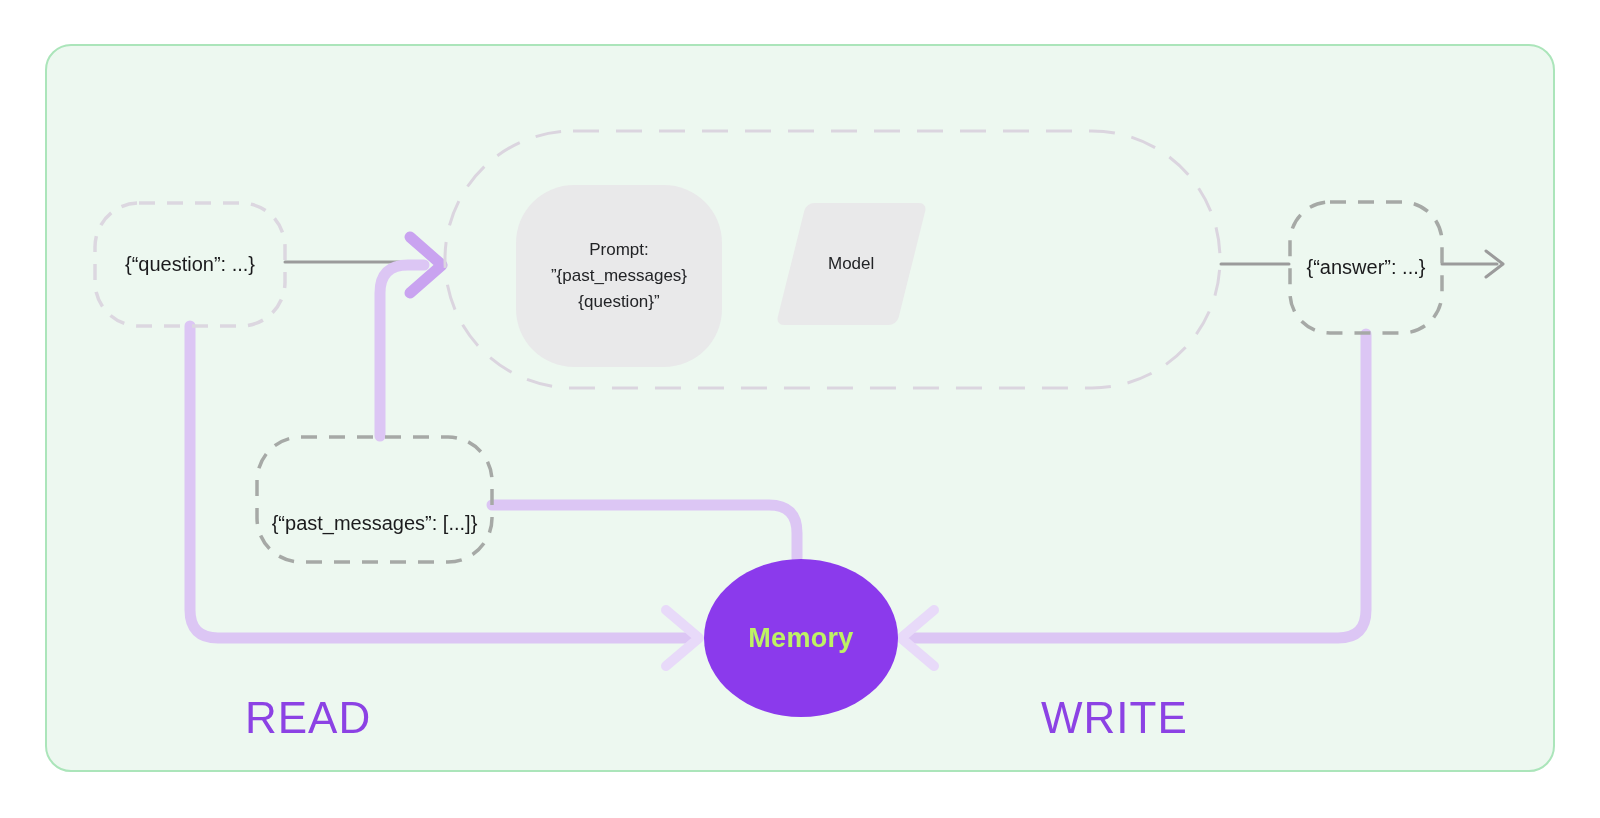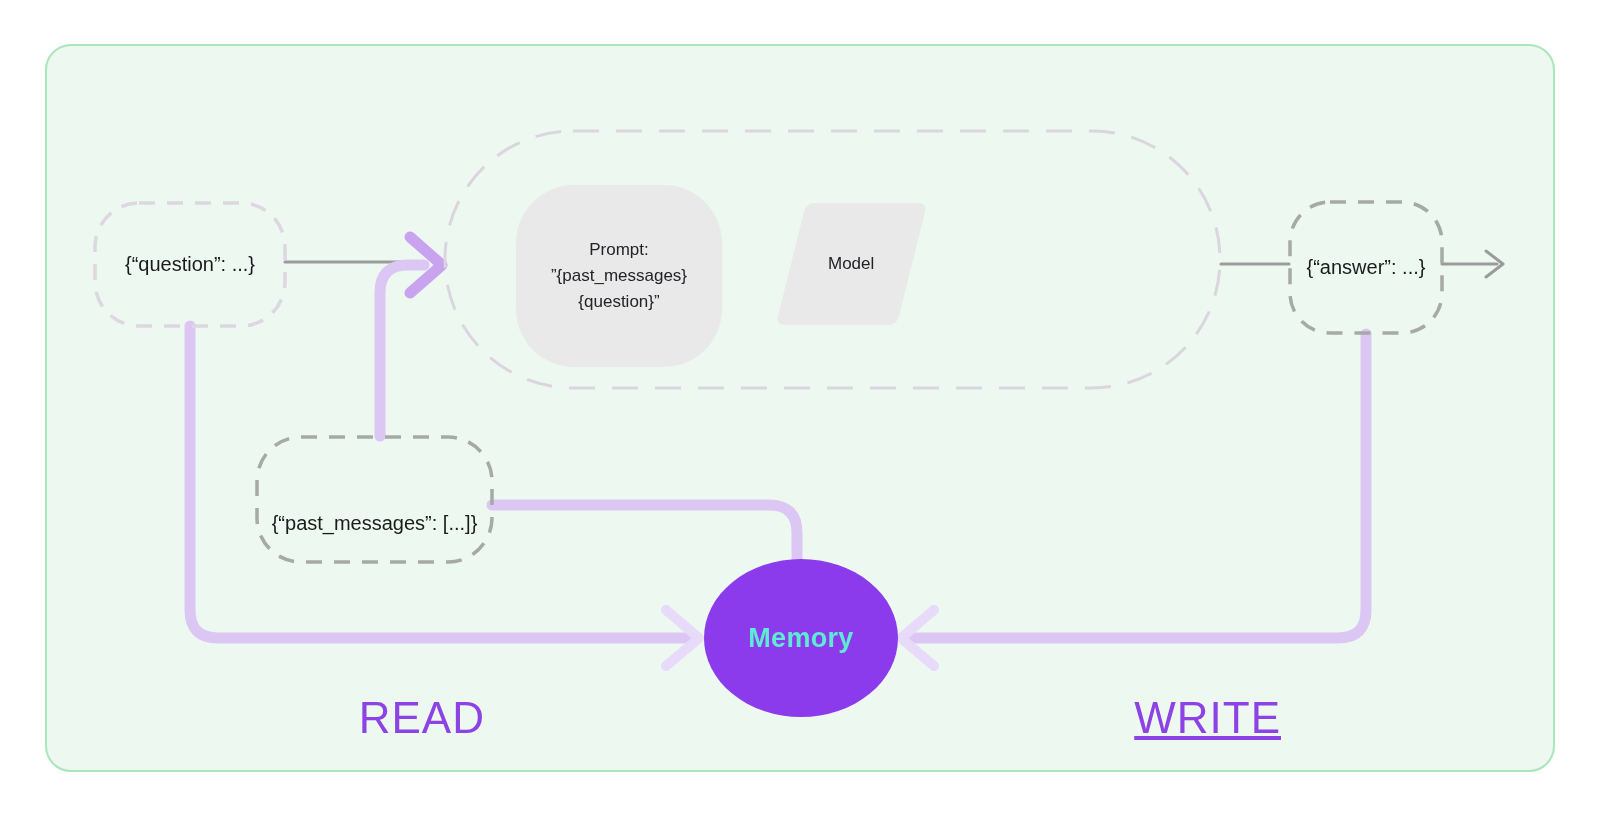--- a/index.html
+++ b/index.html
@@ -28,26 +28,26 @@
   .output-parser-node { left: 957px; top: 203px; width: 230px; height: 120px; border-radius: 58px; }
 
   .model-node { position: absolute; left: 791px; top: 203px; width: 121px; height: 122px;
                 background: #e9e9ea; border-radius: 8px; transform: skewX(-14deg);
                 display: flex; align-items: center; justify-content: center; }
   .model-node .model-text { transform: skewX(14deg); color: #222326; font-size: 17px; }
 
   .memory-node { position: absolute; left: 704px; top: 559px; width: 194px; height: 158px;
                  background: #8b3aec; border-radius: 50%;
                  display: flex; align-items: center; justify-content: center; }
-  .memory-node .memory-text { color: #5eead4; font-size: 27px; font-weight: bold; letter-spacing: 0.3px; }
+  .memory-node .memory-text { color: #bef264; font-size: 27px; font-weight: bold; letter-spacing: 0.3px; }
 
-  .annotation { position: absolute; width: 240px; text-align: right; color: #8c42e4;
+  .annotation { position: absolute; width: 240px; text-align: left; color: #8c42e4;
                 font-size: 44px; font-weight: 500; letter-spacing: 1px; line-height: 48px; }
   .read-annotation  { left: 245px;  top: 694px; }
-  .write-annotation { left: 1041px; top: 694px; text-decoration: underline; }
+  .write-annotation { left: 1041px; top: 694px; }
 </style>
 </head>
 <body>
 
 <div class="stage">
 
   <div class="card"></div>
 
   <svg class="connector-layer" width="1600" height="818" viewBox="0 0 1600 818" fill="none">
 

